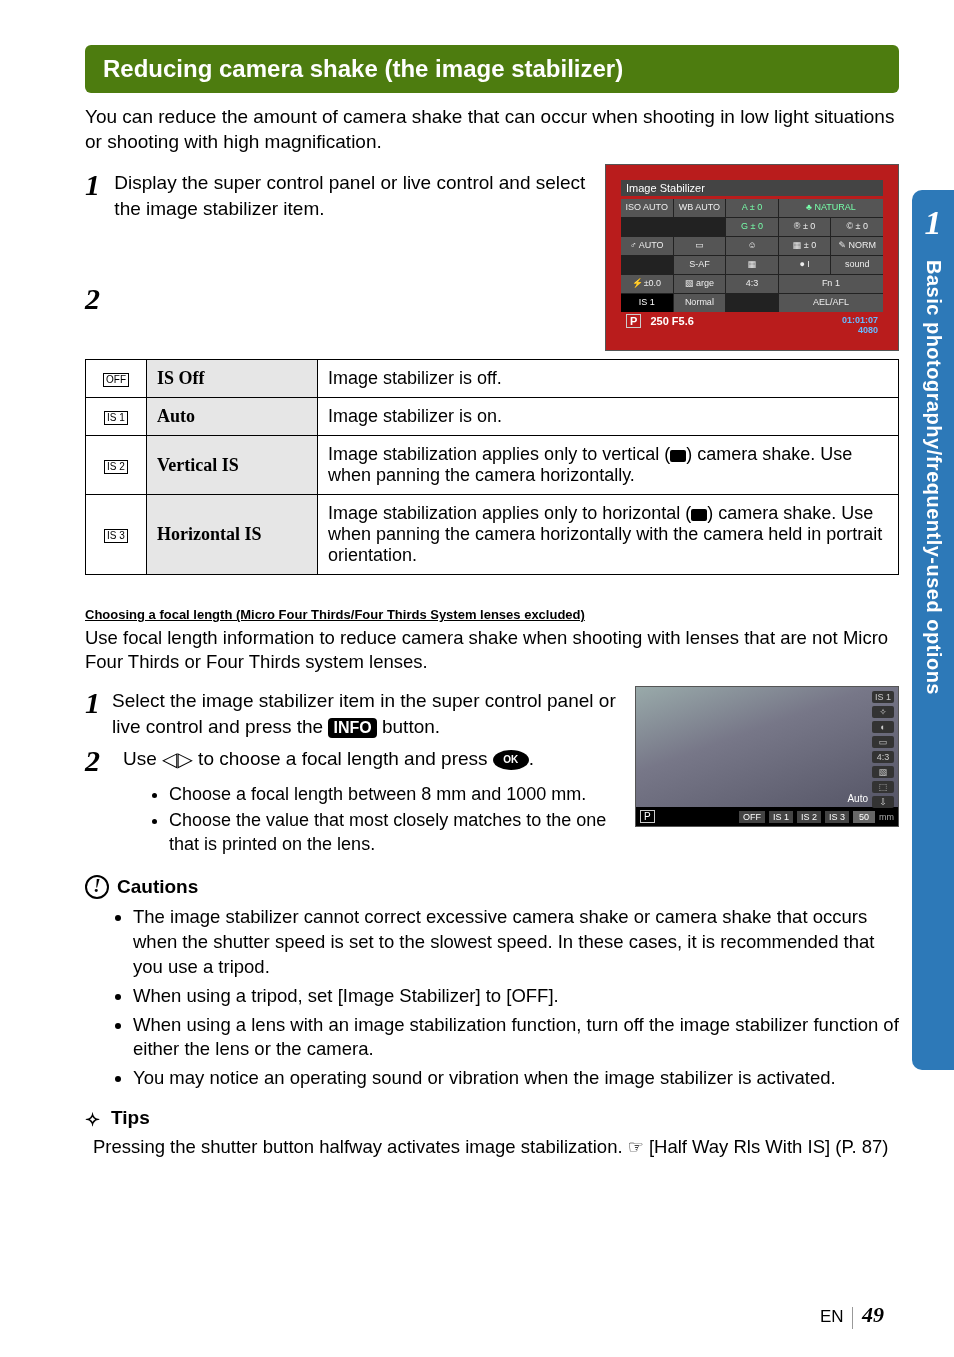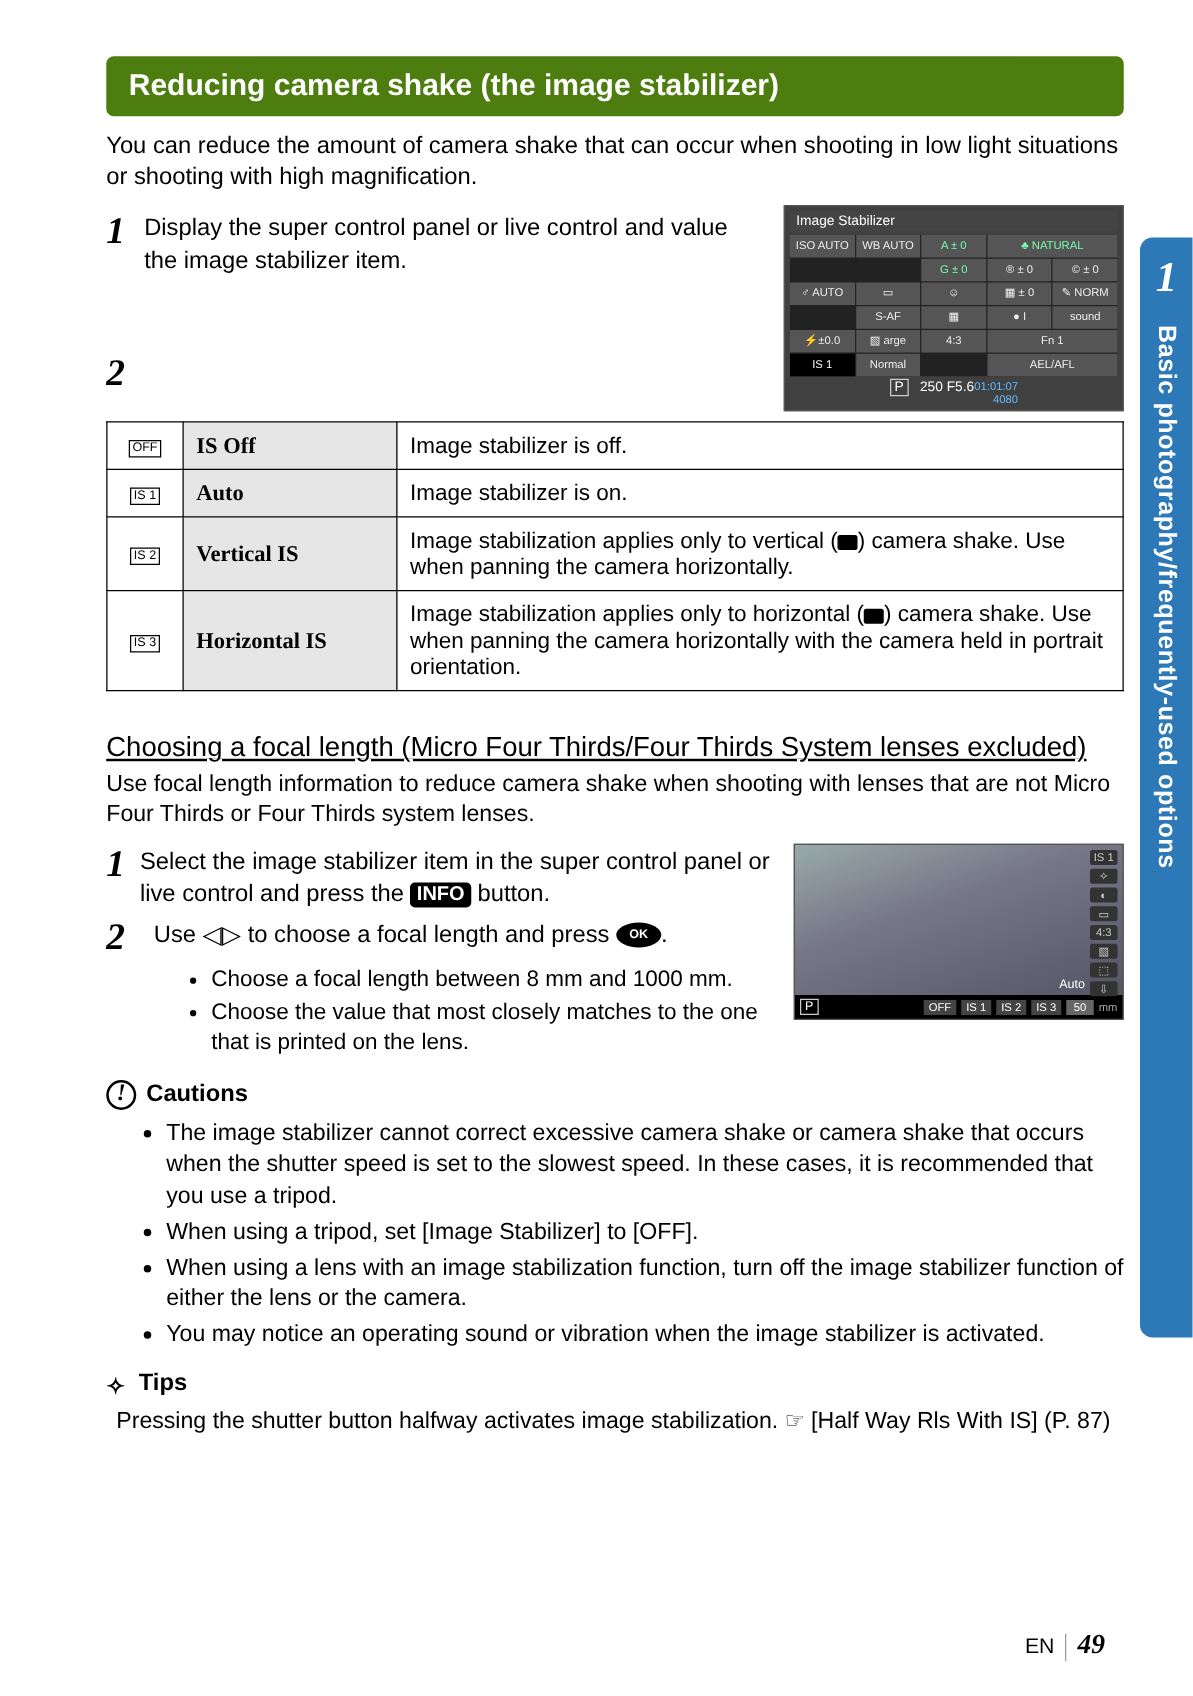--- a/index.html
+++ b/index.html
@@ -44,25 +44,25 @@
     width: 28px;
     line-height: 1;
     padding-top: 0;
   }
   .step-text {
     font-size: 19px;
     line-height: 1.35;
   }
   .scp {
     width: 262px;
-    background: #404040;
+    background: #b91c1c;
     color: #ccc;
     font-size: 10px;
     border: 1px solid #555;
-    padding: 4px;
+    padding: 15px;
     margin-left: auto;
   }
   .scp-title {
     background: #444;
     color: #fff;
     padding: 2px 5px;
     font-size: 11px;
     margin-bottom: 3px;
   }
   .scp-grid {
@@ -75,24 +75,25 @@
   .scp-grid div {
     background: #555;
     text-align: center;
     padding: 3px 1px;
     color: #eee;
     min-height: 12px;
   }
   .scp-grid .nat { color: #7fa; }
   .scp-bottom {
     display: flex;
-    justify-content: center;
+    justify-content: space-between;
     padding: 3px 5px 0 5px;
     font-size: 11px;
     color: #fff;
+    font-weight: bold;
   }
   .scp-timer { color: #6bf; font-size: 9px; text-align: right; }
 
   .is-table {
     border-collapse: collapse;
     width: 100%;
     margin: 8px 0 18px 0;
     font-size: 18px;
   }
   .is-table td {
@@ -114,23 +115,23 @@
   }
   .ico-off, .ico-is1, .ico-is2, .ico-is3 {
     display: inline-block;
     border: 1px solid #000;
     font-size: 10px;
     padding: 0 2px;
     line-height: 12px;
   }
 
   .subhead {
-    font-weight: normal;
+    font-weight: bold;
     text-decoration: underline;
-    font-size: 22px;
+    font-size: 13px;
     margin-top: 32px;
   }
   .body-text {
     font-size: 18.5px;
     line-height: 1.3;
     margin: 4px 0 8px 0;
   }
 
   .right-panel {
     width: 262px;
@@ -312,21 +313,21 @@
 <div class="page">
 
   <div class="section-header"> Reducing camera shake (the image stabilizer)</div>
 
   <div class="intro">You can reduce the amount of camera shake that can occur when shooting in low light situations or shooting with high magnification.</div>
 
   <div class="flex-row">
     <div class="col-left">
       <div class="step-row">
         <div class="step-num">1</div>
-        <div class="step-text">Display the super control panel or live control and value the image stabilizer item.</div>
+        <div class="step-text">Display the super control panel or live control and select the image stabilizer item.</div>
       </div>
       <div style="height:50px"></div>
       <div class="step-row">
         <div class="step-num">2</div>
       </div>
     </div>
 
     <div class="scp">
       <div class="scp-title">Image Stabilizer</div>
       <div class="scp-grid">

